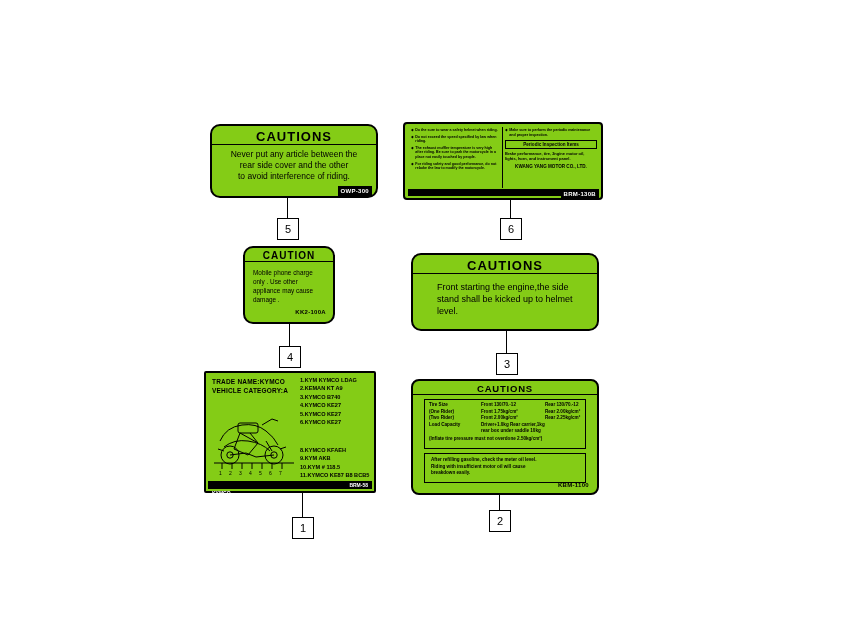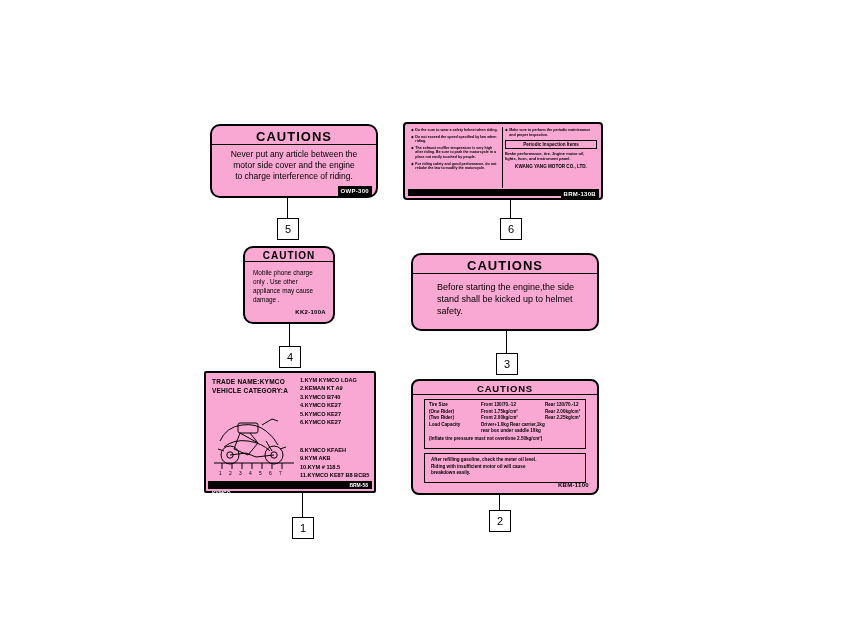--- a/index.html
+++ b/index.html
@@ -1,20 +1,20 @@
 <!DOCTYPE html>
 <html><head>
 <meta charset="utf-8">
 <style>
   html,body{margin:0;padding:0;background:#ffffff;}
   body{width:854px;height:620px;position:relative;font-family:"Liberation Sans",sans-serif;color:#000;overflow:hidden;}
   .stage{position:absolute;left:0;top:0;width:854px;height:620px;}
 
   
-  .plate{position:absolute;box-sizing:border-box;border:2px solid #000;border-radius:10px;background:#f9a8d4;}
+  .plate{position:absolute;box-sizing:border-box;border:2px solid #000;border-radius:10px;background:#84cc16;}
 
   .caution-title{
     text-align:center;font-weight:bold;letter-spacing:1px;
     font-family:"Liberation Sans",sans-serif;
   }
   .divline{border-bottom:1px solid #000;}
 
   .bodytext{
     font-weight:normal;
     font-family:"Liberation Sans",sans-serif;
@@ -97,22 +97,22 @@
 </head>
 <body>
 
 <div class="stage">
 
   <div class="plate" id="plate5">
     <div class="inner">
       <div class="caution-title divline">CAUTIONS</div>
       <div class="t5 bodytext">
         <div>Never put any article between the</div>
-        <div>motor side cover and the engine</div>
-        <div>to charge interference of riding.</div>
+        <div>rear side cover and the other</div>
+        <div>to avoid interference of riding.</div>
       </div>
     </div>
     <div class="code-box" style="right:4px;bottom:-1px;">OWP-300</div>
   </div>
   <div class="leader" style="left:287px;top:198px;height:20px;"></div>
   <div class="callout" style="left:277px;top:218px;">5</div>
 
   <div class="plate" id="plate6">
     <div class="inner">
       <div class="vrule"></div>
@@ -167,23 +167,23 @@
     </div>
     <div class="code" style="right:7px;bottom:7px;">KK2-100A</div>
   </div>
   <div class="leader" style="left:289px;top:324px;height:22px;"></div>
   <div class="callout" style="left:279px;top:346px;">4</div>
 
   <div class="plate" id="plate3">
     <div class="inner">
       <div class="caution-title divline">CAUTIONS</div>
       <div class="t3 bodytext">
-        <div>Before starting the engine,the side</div>
+        <div>Front starting the engine,the side</div>
         <div>stand shall be kicked up to helmet</div>
-        <div>safety.</div>
+        <div>level.</div>
       </div>
     </div>
   </div>
   <div class="leader" style="left:506px;top:331px;height:22px;"></div>
   <div class="callout" style="left:496px;top:353px;">3</div>
 
   <div class="plate" id="plate1">
     <div class="hdr">
       <div>TRADE  NAME:KYMCO</div>
       <div>VEHICLE  CATEGORY:A</div>

